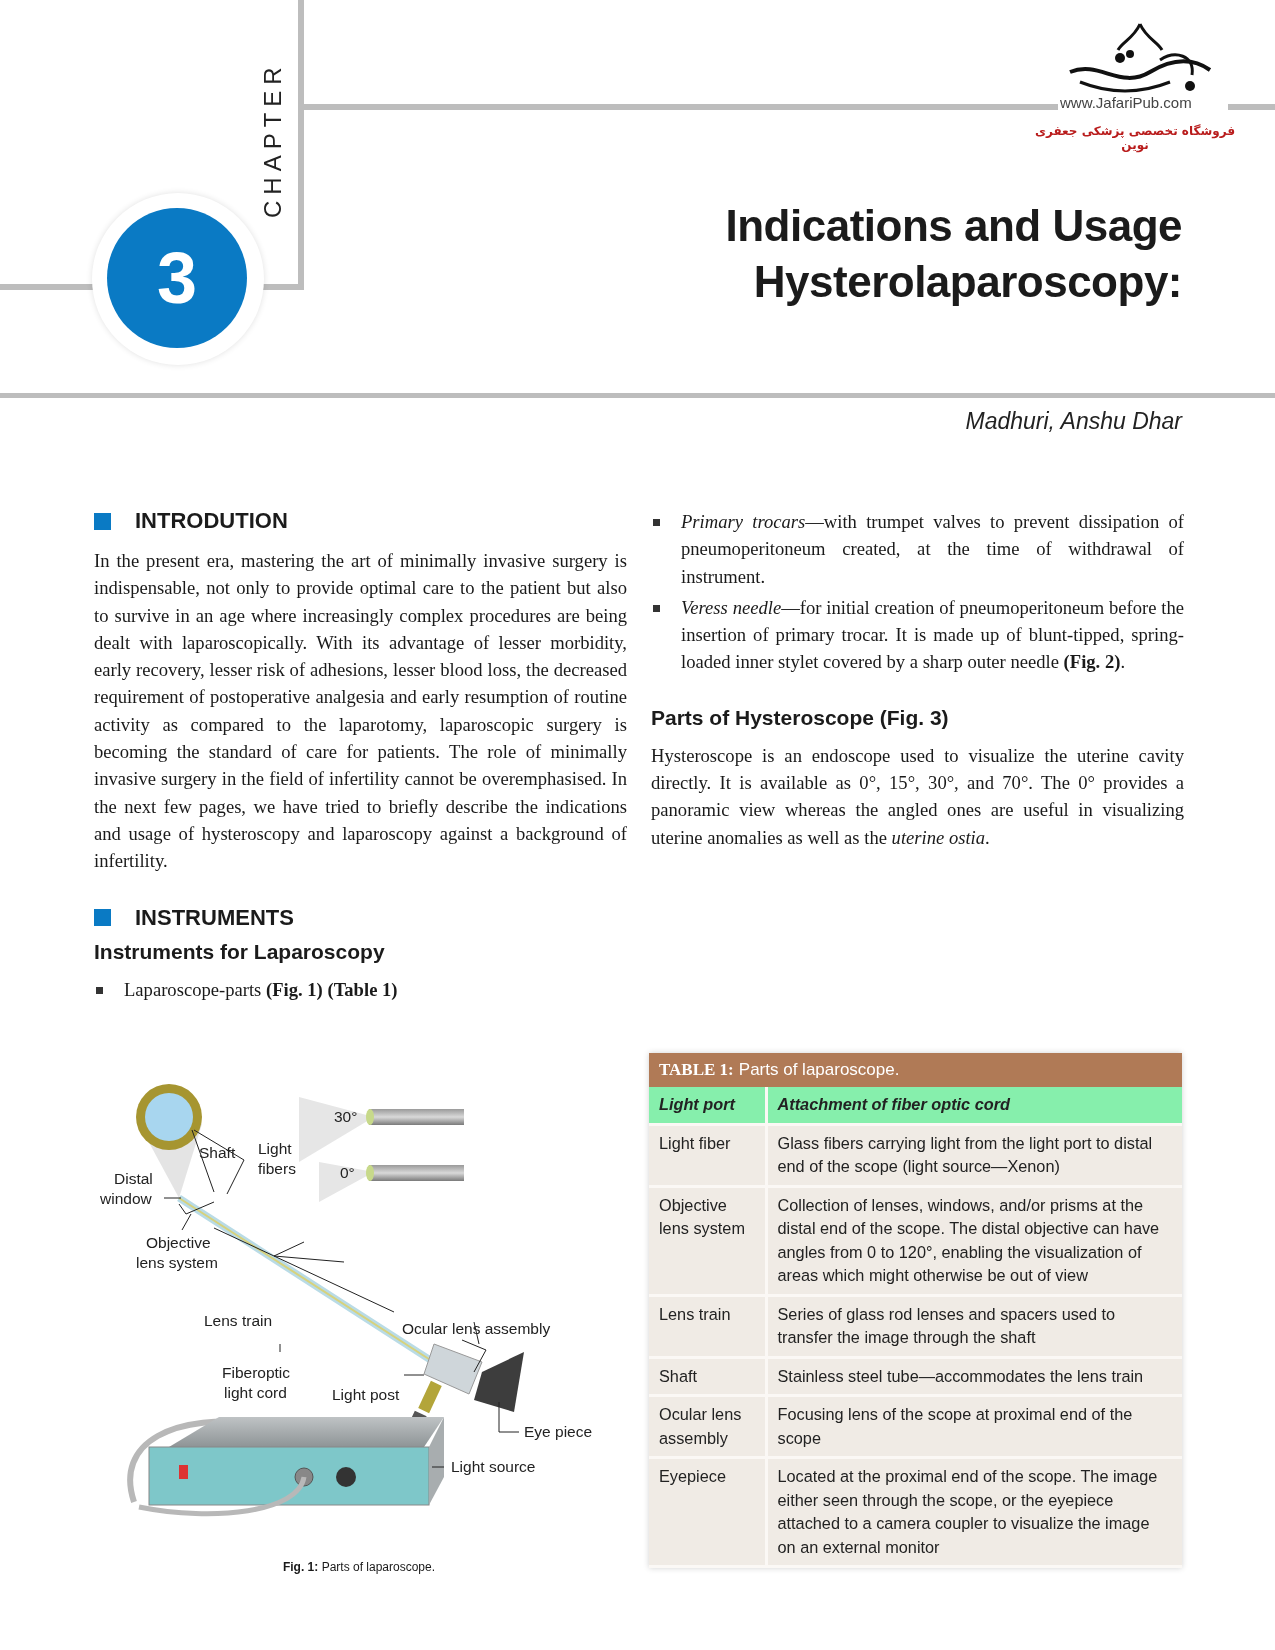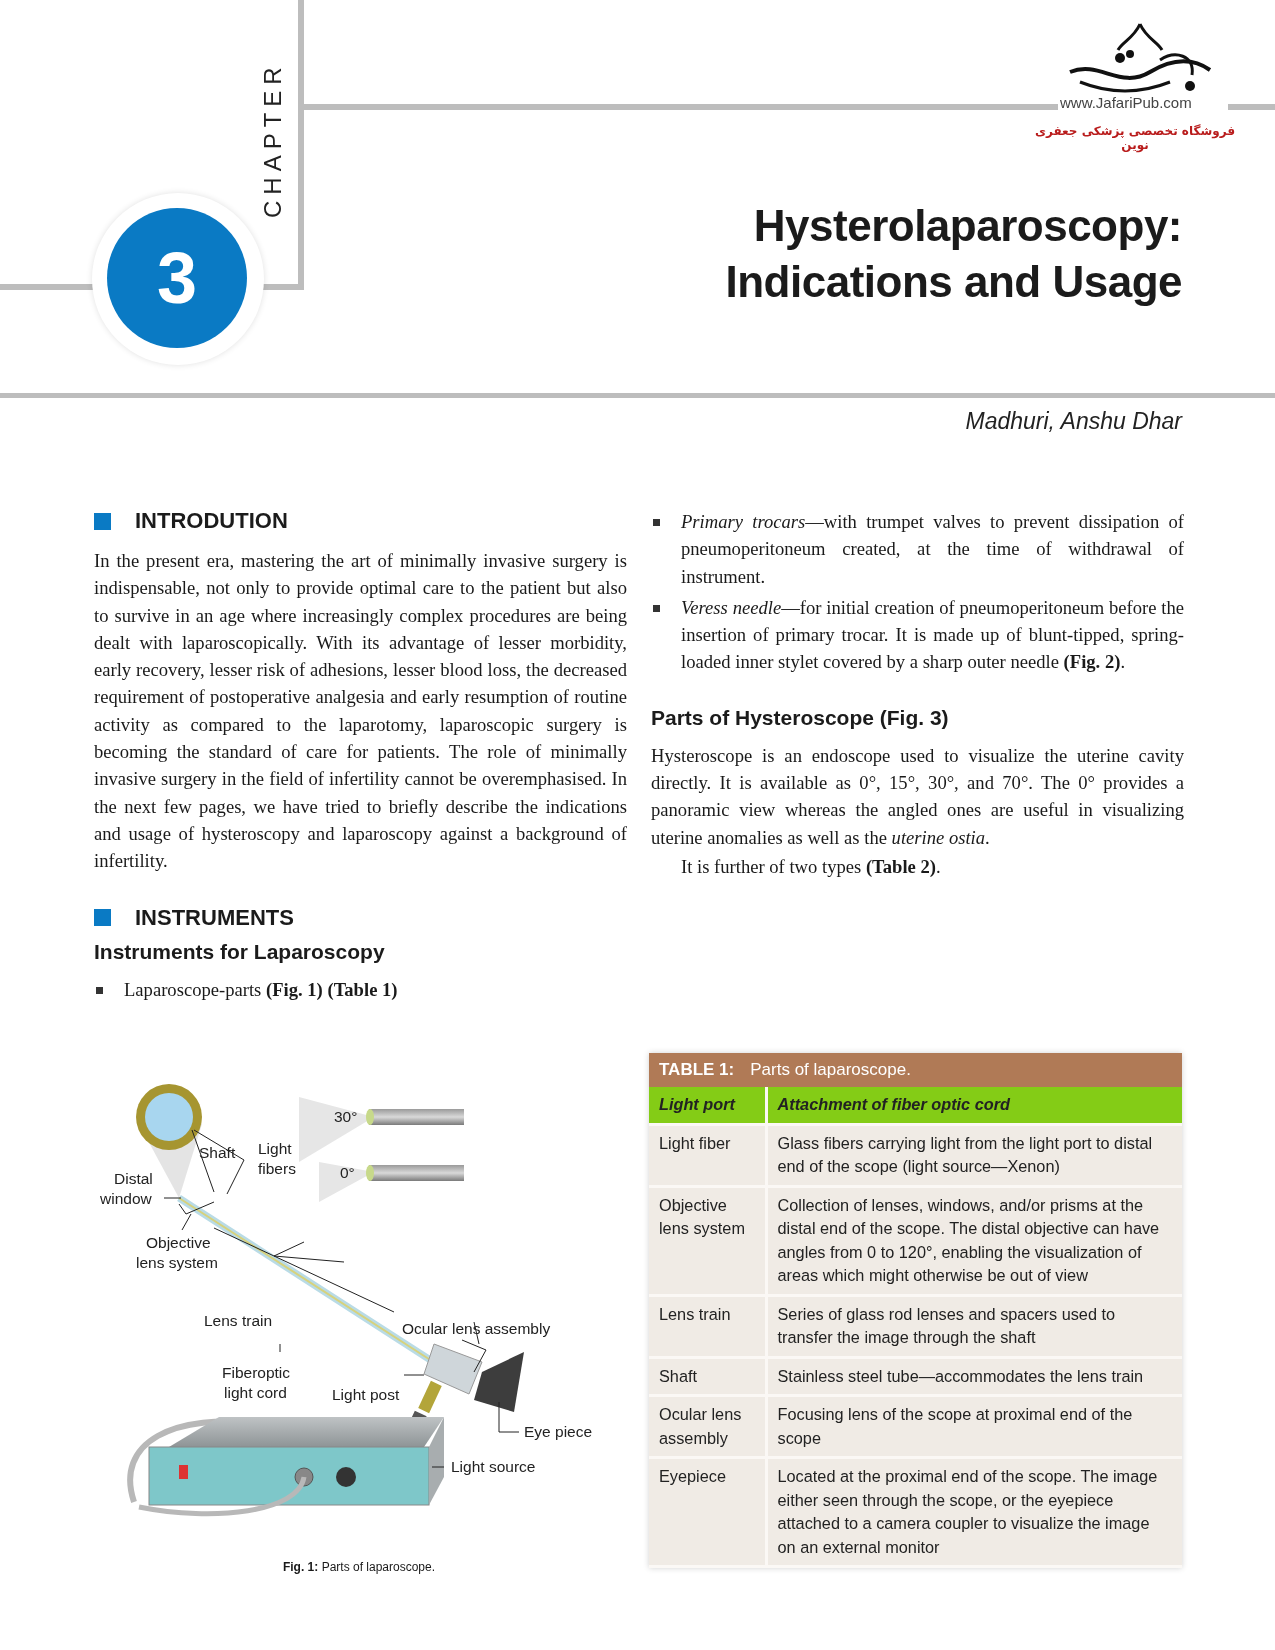--- a/index.html
+++ b/index.html
@@ -94,25 +94,25 @@
   
   .table-wrap {
     position: absolute; left: 649px; top: 1053px; width: 533px;
     box-shadow: 0 0 6px rgba(0,0,0,0.18); background: #f0ebe5;
   }
   .table-title {
     background: #b07a56; color: #fff; padding: 5px 10px; height: 34px;
     font-family: "Liberation Sans", "DejaVu Sans", sans-serif; font-size: 17px;
     display: flex; align-items: center;
   }
-  .table-title b { margin-right: 16px; }
+  .table-title b { margin-right: 5px; font-family: Liberation Serif, serif; }
   table { width: 100%; border-collapse: collapse; font-family: "Liberation Sans", "DejaVu Sans", sans-serif; font-size: 16.3px; color: #222; }
   td, th { padding: 6px 10px 6px 10px; vertical-align: top; line-height: 23.5px; border-bottom: 3px solid #fbf8f5; text-align: left; }
   td:first-child, th:first-child { width: 117px; border-right: 3px solid #fbf8f5; }
-  thead th { background: #84cc16; font-style: italic; font-weight: bold; }
+  thead th { background: #86efac; font-style: italic; font-weight: bold; }
   tbody td { background: #f0ebe5; }
 </style>
 </head>
 <body>
 
 <div class="line vline-chapter"></div>
 <div class="line hline-top"></div>
 <div class="line hline-left"></div>
 <div class="line hline-mid"></div>
 
@@ -126,22 +126,22 @@
   <path d="M20 62 C 50 74, 80 74, 110 62" stroke="#111" stroke-width="3" fill="none"></path>
   <circle cx="60" cy="38" r="5" fill="#111"></circle>
   <circle cx="70" cy="34" r="4" fill="#111"></circle>
   <circle cx="130" cy="66" r="5" fill="#111"></circle>
   <path d="M100 40 C 115 30, 135 35, 132 55" stroke="#111" stroke-width="3" fill="none"></path>
 </svg>
 <div class="logo-url">www.JafariPub.com</div>
 <div class="logo-persian">فروشگاه تخصصی پزشکی جعفری نوین</div>
 
 <div class="title">
+  <div>Indications and Usage</div>
   <div>Hysterolaparoscopy:</div>
-  <div>Indications and Usage</div>
 </div>
 <div class="authors">Madhuri, Anshu Dhar</div>
 
 <div class="col-left">
   <div class="sec-head">
     <span class="sq"></span>
     <span>INTRODUTION</span>
   </div>
   <p class="body-text" style="margin-top:13px;">In the present era, mastering the art of minimally invasive surgery is indispensable, not only to provide optimal care to the patient but also to survive in an age where increasingly complex procedures are being dealt with laparoscopically. With its advantage of lesser morbidity, early recovery, lesser risk of adhesions, lesser blood loss, the decreased requirement of postoperative analgesia and early resumption of routine activity as compared to the laparotomy, laparoscopic surgery is becoming the standard of care for patients. The role of minimally invasive surgery in the field of infertility cannot be overemphasised. In the next few pages, we have tried to briefly describe the indications and usage of hysteroscopy and laparoscopy against a background of infertility.</p>
 
@@ -235,21 +235,20 @@
 </svg>
 <div class="fig-caption"><b>Fig. 1:</b><span> Parts of laparoscope.</span></div>
 
 <div class="col-right">
   <ul class="bullets">
     <li><i>Primary trocars</i><span>—with trumpet valves to prevent dissipation of pneumoperitoneum created, at the time of withdrawal of instrument.</span></li>
     <li><i>Veress needle</i><span>—for initial creation of pneumoperitoneum before the insertion of primary trocar. It is made up of blunt-tipped, spring-loaded inner stylet covered by a sharp outer needle </span><b>(Fig. 2)</b><span>.</span></li>
   </ul>
   <div class="sub-head" style="margin-top:30px;">Parts of Hysteroscope (Fig. 3)</div>
   <p class="body-text" style="margin-top:12px;"><span>Hysteroscope is an endoscope used to visualize the uterine cavity directly. It is available as 0°, 15°, 30°, and 70°. The 0° provides a panoramic view whereas the angled ones are useful in visualizing uterine anomalies as well as the </span><i>uterine ostia</i><span>.</span></p>
-  <p class="body-text" style="text-indent:30px; margin-top:2px;"><span>It is further of two types </span><b>(Table 2)</b><span>.</span></p>
 </div>
 
 <div class="table-wrap">
   <div class="table-title">
       <b>TABLE 1:</b>
       <span>Parts of laparoscope.</span>
     </div>
   <table>
     <thead>
       <tr>

